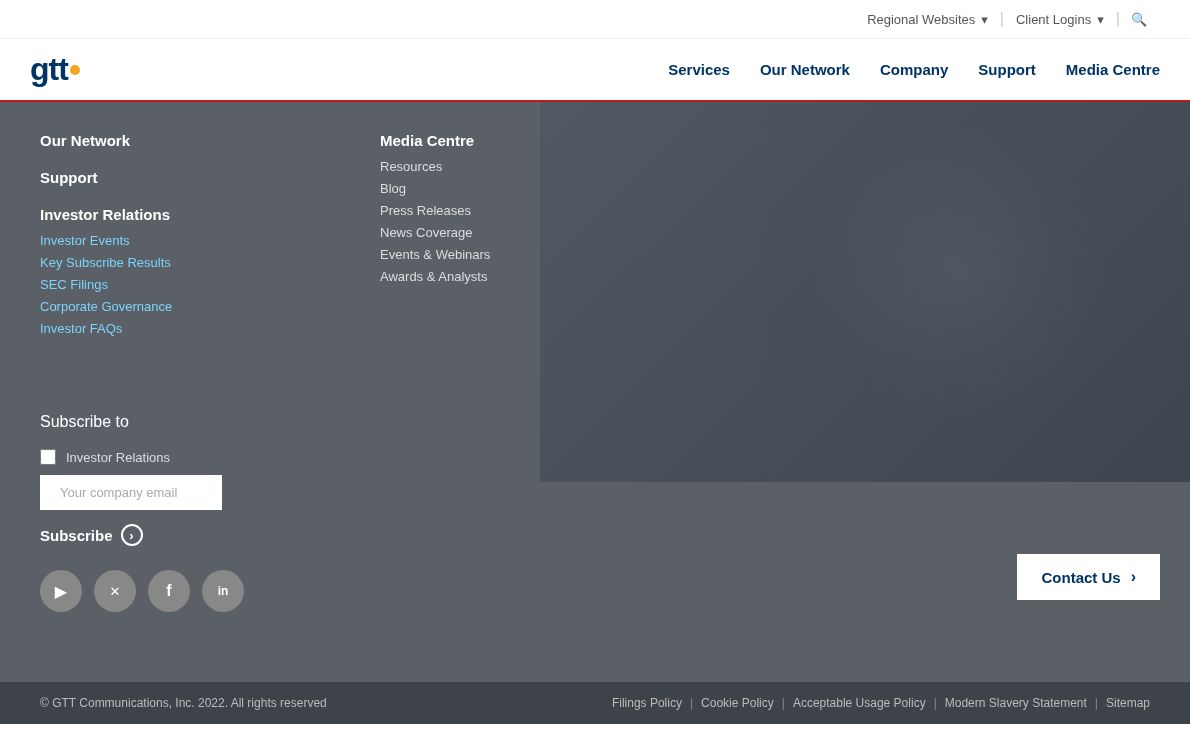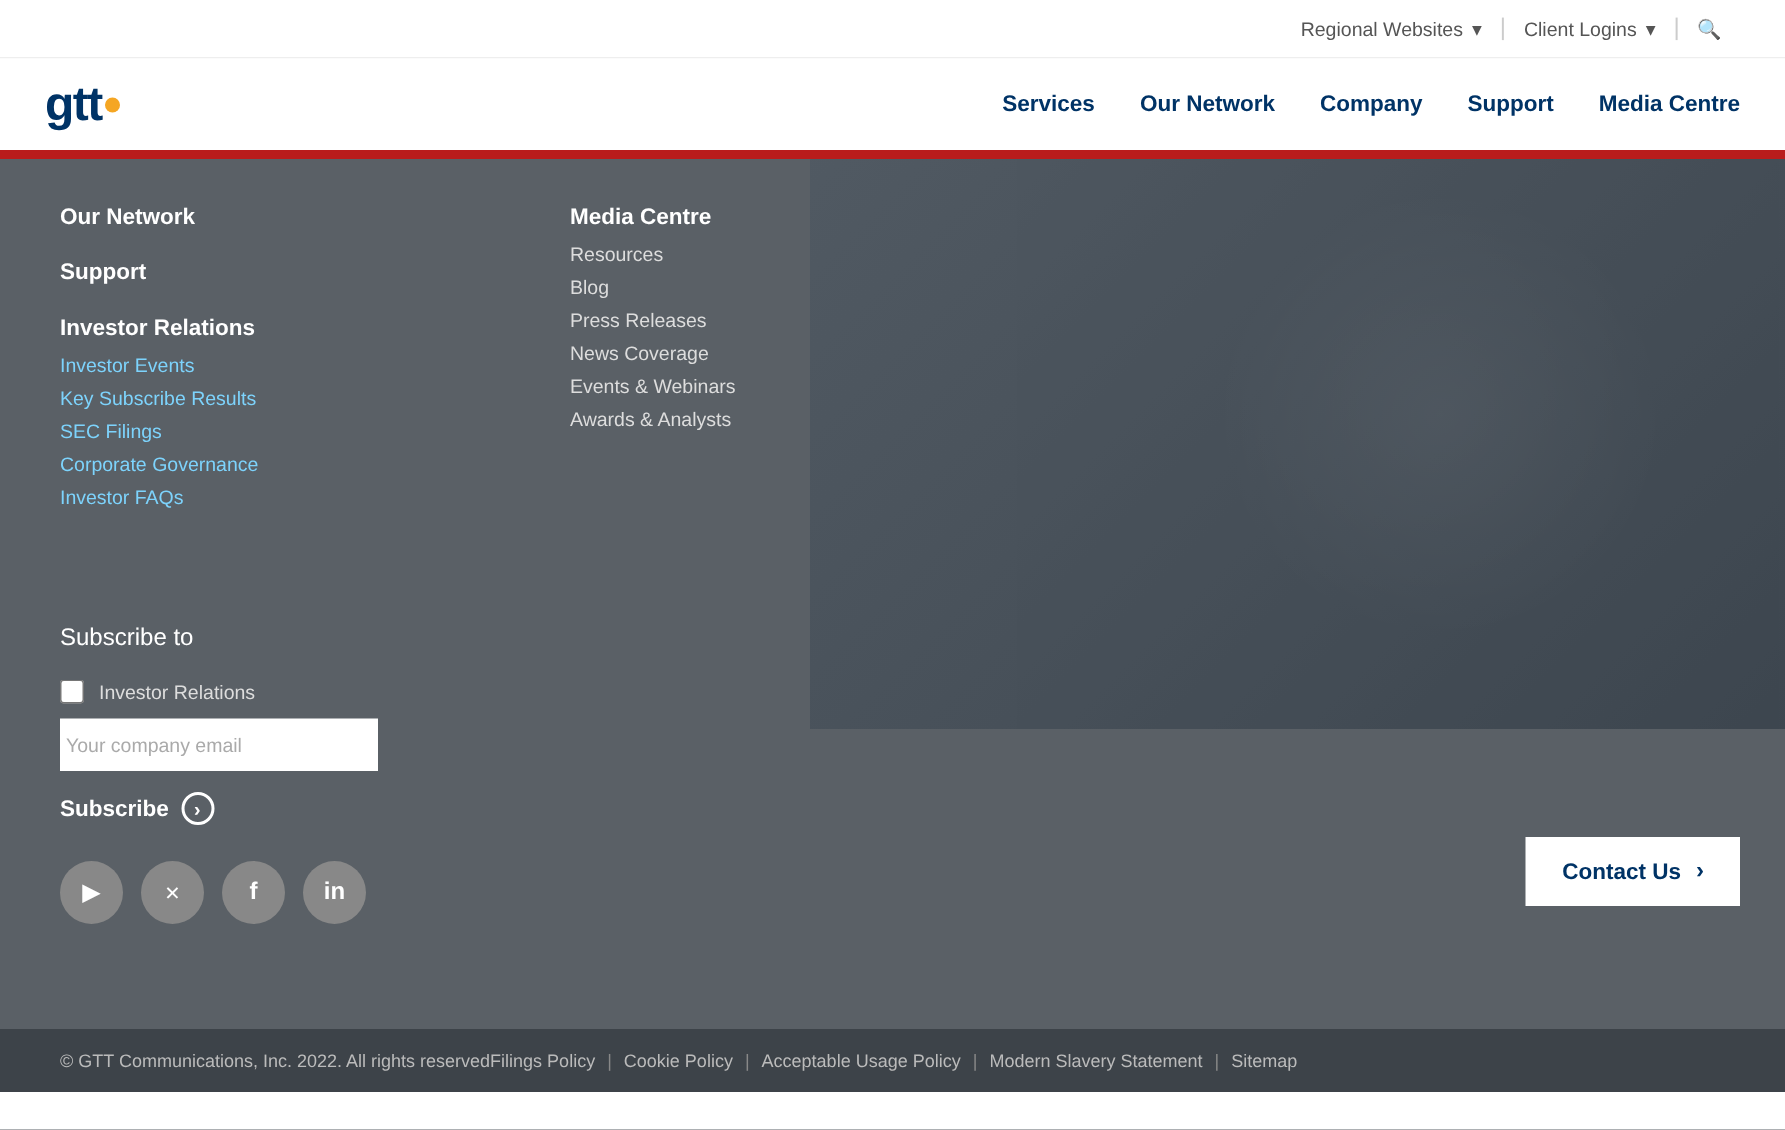--- a/index.html
+++ b/index.html
@@ -33,21 +33,21 @@
       cursor: pointer;
     }
 
     
     .header {
       background: #fff;
       display: flex;
       align-items: center;
       justify-content: space-between;
       padding: 12px 30px;
-      border-bottom: 6px solid #b91c1c;
+      border-bottom: 2px solid #b91c1c;
     }
     .logo {
       display: flex;
       align-items: center;
     }
     .logo-text {
       font-size: 32px;
       font-weight: 900;
       color: #003366;
       letter-spacing: -1px;
@@ -193,22 +193,22 @@
       border-radius: 50%;
       background: #888;
       color: #fff;
       font-size: 11px;
       font-weight: bold;
       cursor: pointer;
       margin-left: 6px;
     }
     .email-input {
       display: block;
-      width: 212px;
-      padding: 10px 4px;
+      width: 182px;
+      padding: 10px 20px;
       font-size: 13px;
       background: #fff;
       border: none;
       color: #555;
       margin-bottom: 14px;
       margin-top: 8px;
     }
     .email-input::placeholder {
       color: #aaa;
     }
@@ -276,20 +276,21 @@
       font-size: 16px;
       color: #003366;
     }
 
     
     .footer-bottom {
       background: #3d4349;
       padding: 14px 40px;
       display: flex;
       align-items: center;
+      justify-content: space-between;
     }
     .copyright {
       font-size: 12px;
       color: #bbb;
     }
     .legal-links {
       display: flex;
       align-items: center;
       gap: 0;
       font-size: 12px;
@@ -392,21 +393,21 @@
       <div class="social-icon">
         <span>▶</span>
       </div>
       <div class="social-icon">
         <span style="font-size:13px;">✕</span>
       </div>
       <div class="social-icon">
         <span style="font-weight:bold;">f</span>
       </div>
       <div class="social-icon">
-        <span style="font-size:16px;font-weight:bold;">in</span>
+        <span style="font-size:12px;font-weight:bold;">in</span>
       </div>
     </div>
   </div>
 
   <button class="contact-us-btn">
     <span>Contact Us</span>
     <span class="arrow">›</span>
   </button>
 
 </div>

